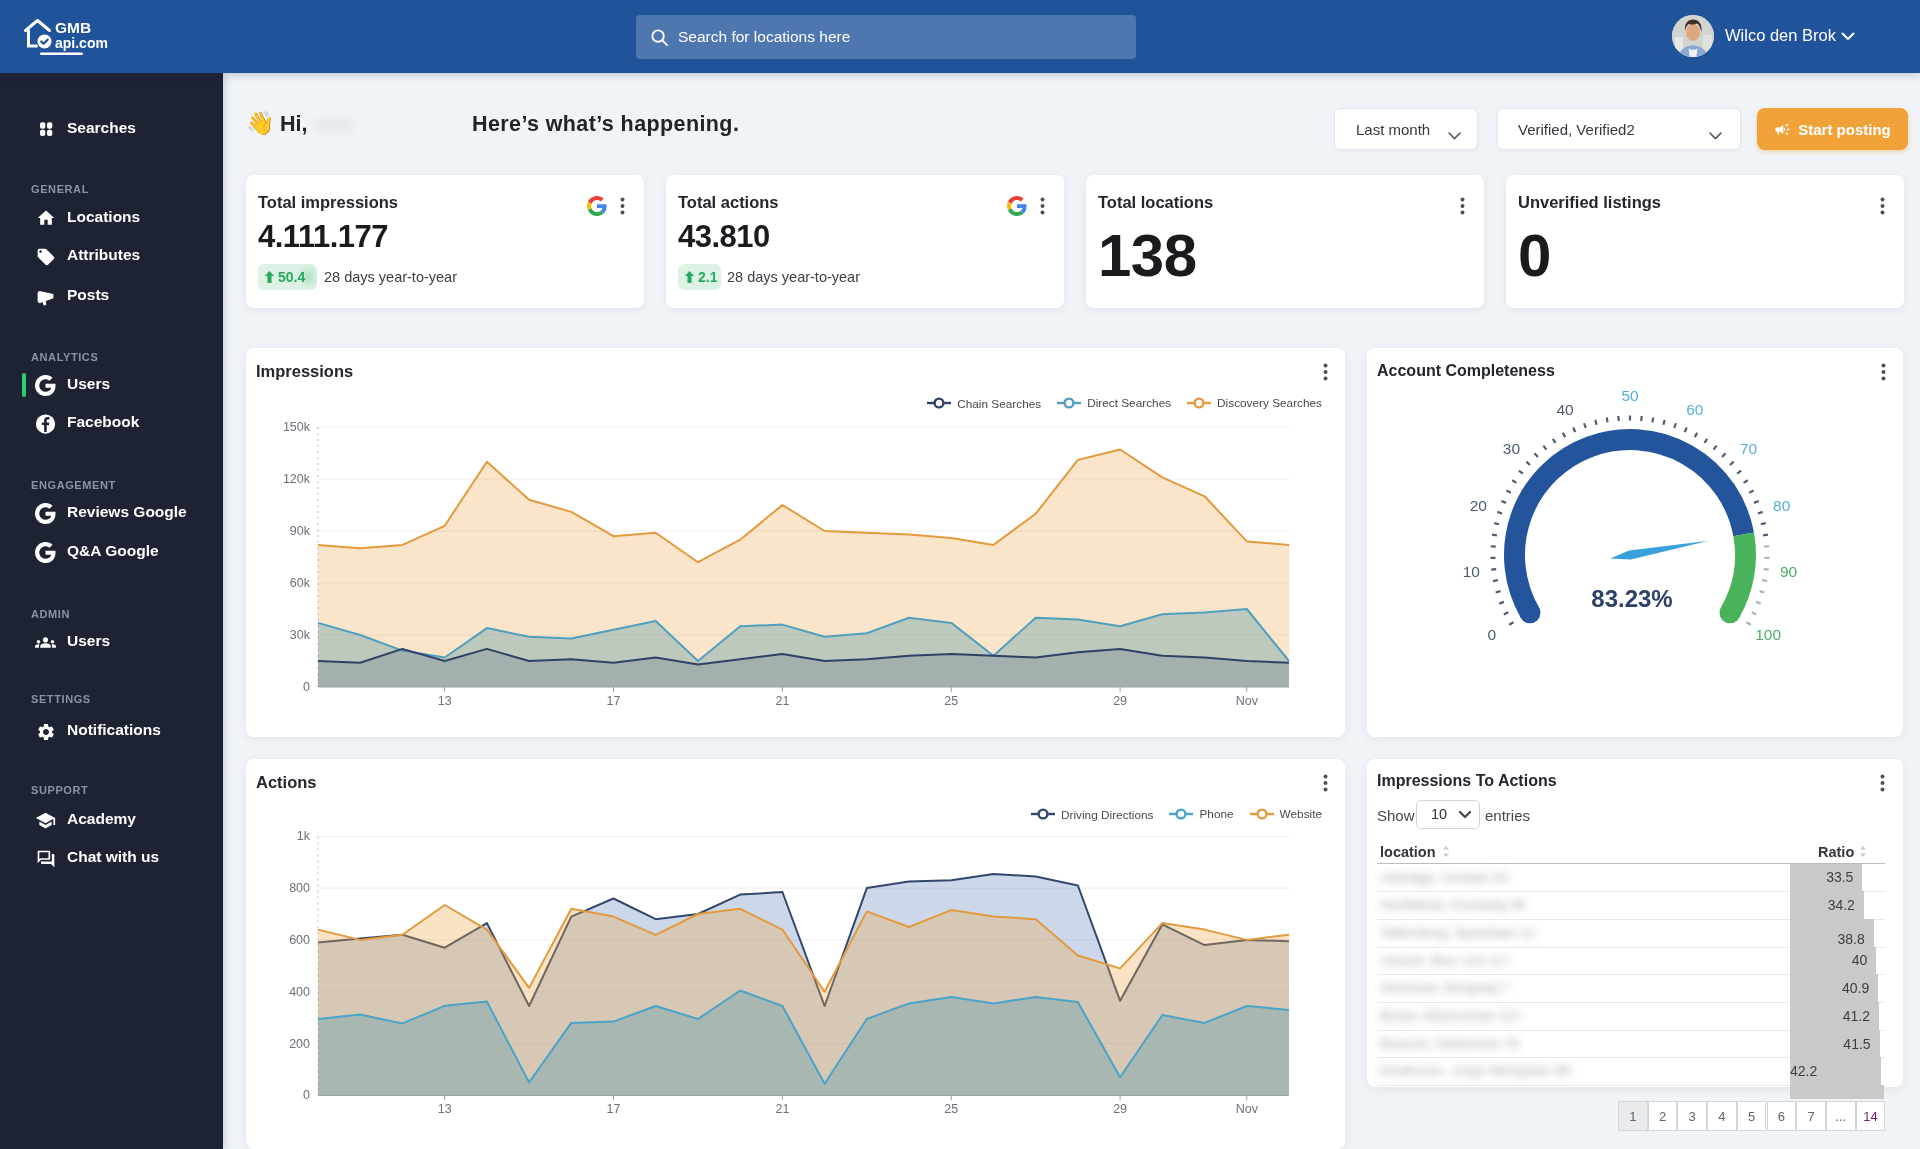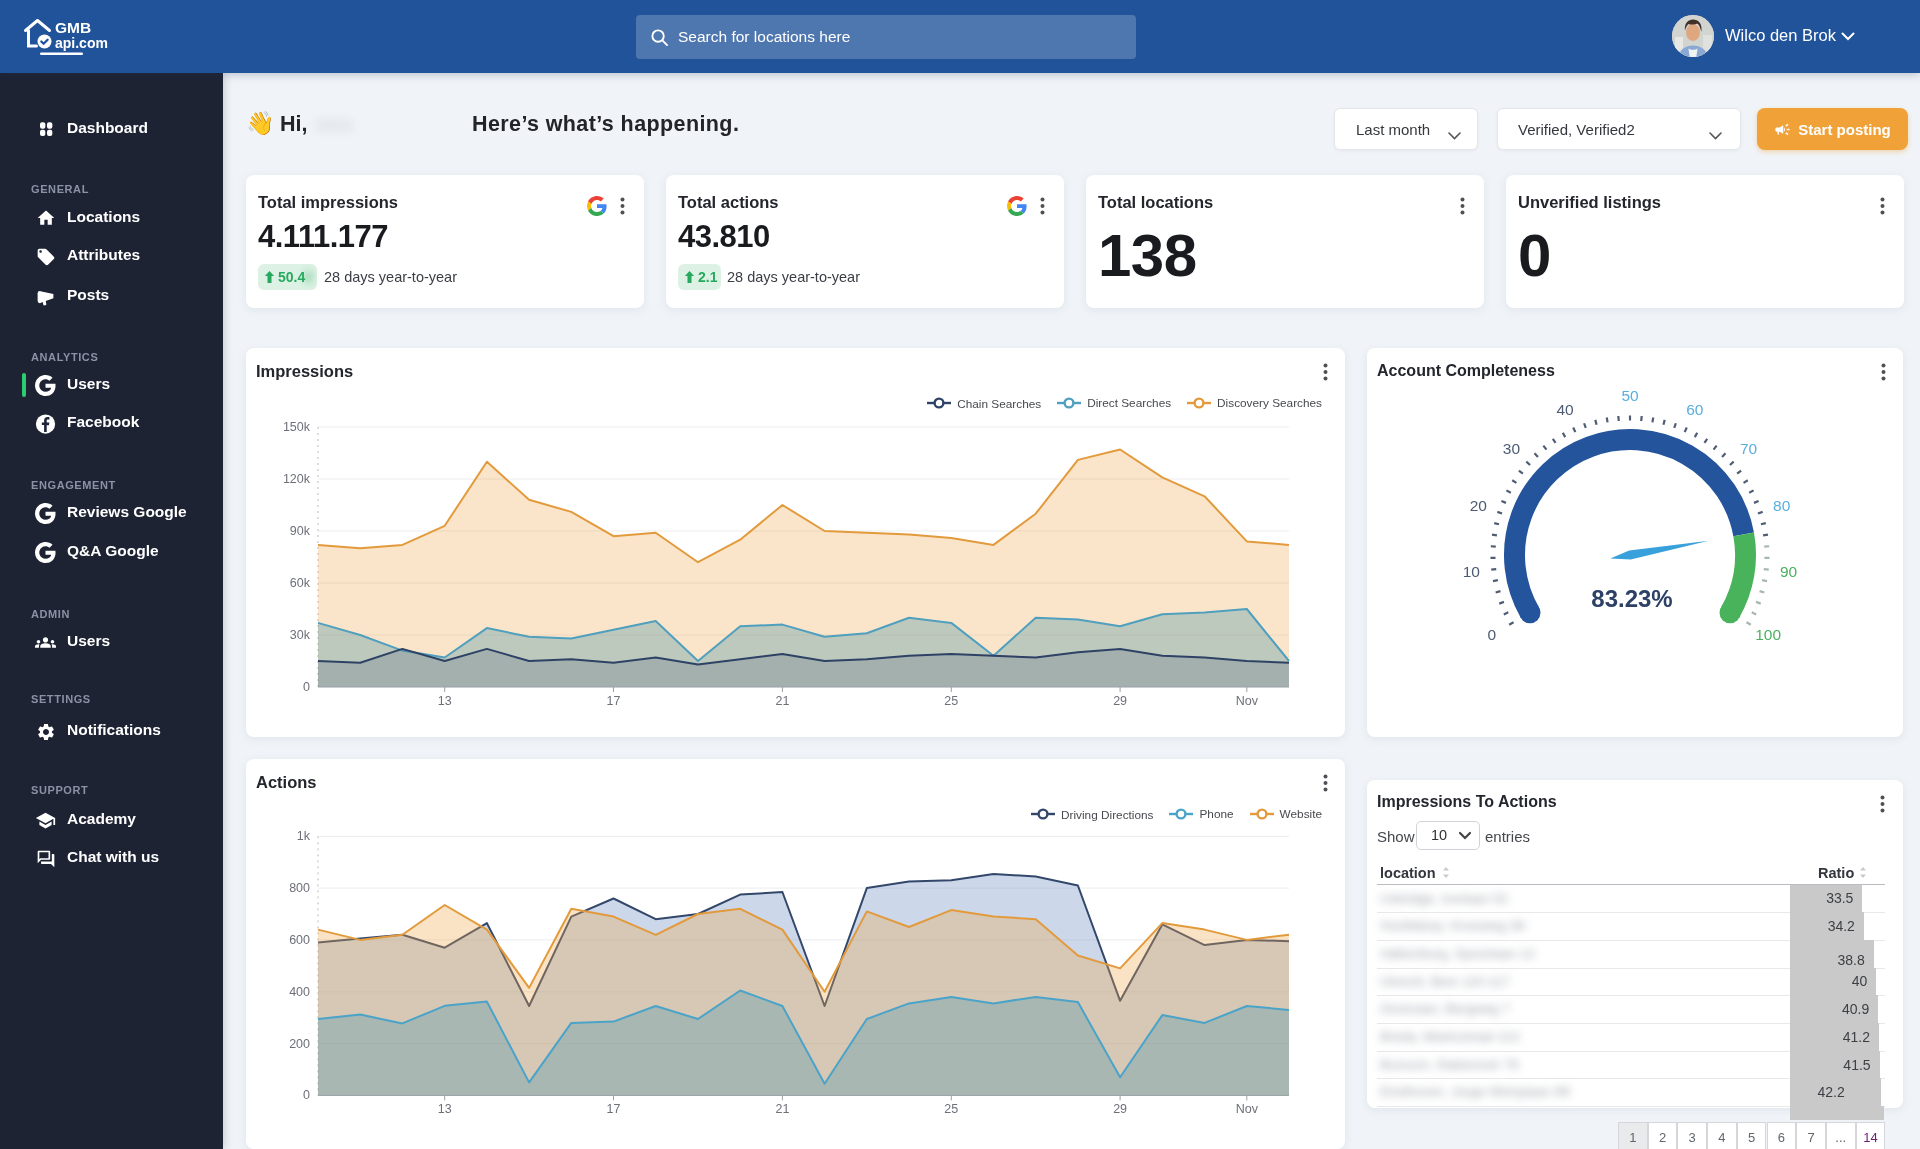--- a/index.html
+++ b/index.html
@@ -43,21 +43,21 @@
   </div>
 <div style="position:absolute;left:0;top:73px;width:223px;height:1076px;background:#1e2334;box-shadow:2px 0 8px rgba(30,40,70,0.18);z-index:4">
     <div style="position:absolute;left:35px;top:45.5px;width:21px;height:21px;display:flex;align-items:center;justify-content:center">
       <svg width="16" height="16" viewBox="0 0 24 24">
         <rect x="3" y="2" width="8" height="9.5" rx="3" fill="#fff"></rect>
         <rect x="13.5" y="2" width="8" height="9.5" rx="3" fill="#fff"></rect>
         <rect x="3" y="13" width="8" height="9.5" rx="3" fill="#fff"></rect>
         <rect x="13.5" y="13" width="8" height="9.5" rx="3" fill="#fff"></rect>
       </svg>
     </div>
-    <div style="position:absolute;left:67px;top:45.5px;font-size:15.5px;font-weight:600;color:#fff">Dashboard</div>
+    <div style="position:absolute;left:67px;top:45.5px;font-size:15.5px;font-weight:600;color:#fff">Searches</div>
     <div style="position:absolute;left:31px;top:110px;font-size:11px;font-weight:bold;letter-spacing:.6px;color:#8a93a5">GENERAL</div>
     <div style="position:absolute;left:35px;top:134.5px;width:21px;height:21px;display:flex;align-items:center;justify-content:center">
       <svg width="20" height="20" viewBox="0 0 24 24">
         <path fill="#fff" d="M10 20v-6h4v6h5v-8h3L12 3 2 12h3v8z"></path>
       </svg>
     </div>
     <div style="position:absolute;left:67px;top:134.5px;font-size:15.5px;font-weight:600;color:#fff">Locations</div>
     <div style="position:absolute;left:35px;top:173px;width:21px;height:21px;display:flex;align-items:center;justify-content:center">
       <svg width="20" height="20" viewBox="0 0 24 24">
         <path fill="#fff" d="M21.41 11.58l-9-9C12.05 2.22 11.55 2 11 2H4c-1.1 0-2 .9-2 2v7c0 .55.22 1.05.59 1.42l9 9c.36.36.86.58 1.41.58.55 0 1.05-.22 1.41-.59l7-7c.37-.36.59-.86.59-1.41 0-.55-.23-1.06-.59-1.42zM5.5 7C4.67 7 4 6.33 4 5.5S4.67 4 5.5 4 7 4.67 7 5.5 6.33 7 5.5 7z"></path>
@@ -407,21 +407,21 @@
       <line x1="536.4" y1="336.4" x2="536.4" y2="341.4" stroke="#9aa0a6" stroke-width="1"></line>
       <text x="536.4" y="354.4" text-anchor="middle" font-size="12.5" fill="#6e7079">21</text>
       <line x1="705.3" y1="336.4" x2="705.3" y2="341.4" stroke="#9aa0a6" stroke-width="1"></line>
       <text x="705.3" y="354.4" text-anchor="middle" font-size="12.5" fill="#6e7079">25</text>
       <line x1="874.1" y1="336.4" x2="874.1" y2="341.4" stroke="#9aa0a6" stroke-width="1"></line>
       <text x="874.1" y="354.4" text-anchor="middle" font-size="12.5" fill="#6e7079">29</text>
       <line x1="1000.8" y1="336.4" x2="1000.8" y2="341.4" stroke="#9aa0a6" stroke-width="1"></line>
       <text x="1000.8" y="354.4" text-anchor="middle" font-size="12.5" fill="#6e7079">Nov</text>
     </svg>
 </div>
-<div class="card" style="left:1367px;top:780px;width:536px;height:328px">
+<div class="card" style="left:1367px;top:759px;width:536px;height:328px">
 <div style="position:absolute;left:10px;top:13px;font-size:16px;font-weight:bold;color:#23262d">Impressions To Actions</div>
     <div style="position:absolute;right:18px;top:15px"><svg width="5" height="18" viewBox="0 0 5 18">
         <circle cx="2.5" cy="2.5" r="2" fill="#4d5156"></circle>
         <circle cx="2.5" cy="9" r="2" fill="#4d5156"></circle>
         <circle cx="2.5" cy="15.5" r="2" fill="#4d5156"></circle>
       </svg></div>
     <div style="position:absolute;left:10px;top:48px;font-size:15px;color:#45484e">Show</div>
     <div style="position:absolute;left:49px;top:41px;width:64px;height:29px;border:1px solid #cfd3d7;border-radius:5px;background:#fff">
       <span style="position:absolute;left:14px;top:5px;font-size:14.5px;color:#333">10</span>
       <svg style="position:absolute;right:8px;top:9px" width="12" height="9" viewBox="0 0 12 9">
@@ -467,21 +467,21 @@
     <div style="position:absolute;left:423px;top:243.0px;width:89.0px;height:27.7px;background:#c9c9c9;display:flex;align-items:center;justify-content:flex-end;padding-right:9px;box-sizing:border-box">
       <span style="font-size:14px;color:#3c3f44">41.2</span>
     </div>
     <div style="position:absolute;left:10px;top:270.7px;width:508px;height:1px;background:#e8e8e8"></div>
     <div style="position:absolute;left:13px;top:276.7px;font-size:13.5px;color:#9aa0a8;filter:blur(4px);white-space:nowrap">Bussum, Stationsstr 76</div>
     <div style="position:absolute;left:423px;top:270.7px;width:89.6px;height:27.7px;background:#c9c9c9;display:flex;align-items:center;justify-content:flex-end;padding-right:9px;box-sizing:border-box">
       <span style="font-size:14px;color:#3c3f44">41.5</span>
     </div>
     <div style="position:absolute;left:10px;top:298.4px;width:508px;height:1px;background:#e8e8e8"></div>
     <div style="position:absolute;left:13px;top:304.4px;font-size:13.5px;color:#9aa0a8;filter:blur(4px);white-space:nowrap">Eindhoven, Jorge Wichylaan 99</div>
-    <div style="position:absolute;left:423px;top:298.4px;width:91.2px;height:27.7px;background:#c9c9c9;display:flex;align-items:center;justify-content:center;padding-right:9px;box-sizing:border-box">
+    <div style="position:absolute;left:423px;top:298.4px;width:91.2px;height:27.7px;background:#c9c9c9;display:flex;align-items:center;justify-content:flex-start;padding-right:9px;box-sizing:border-box">
       <span style="font-size:14px;color:#3c3f44">42.2</span>
     </div>
     <div style="position:absolute;left:10px;top:326.1px;width:508px;height:1px;background:#e8e8e8"></div>
     <div style="position:absolute;left:423px;top:326.1px;width:94px;height:14px;background:#c9c9c9"></div>
     <div style="position:absolute;left:252.0px;top:342px;width:29.7px;height:30px;border:1px solid #d4d6d9;background:#e9eaeb;box-sizing:border-box;display:flex;align-items:center;justify-content:center;font-size:13px;color:#60666b;margin-left:-1px">1</div>
     <div style="position:absolute;left:281.7px;top:342px;width:29.7px;height:30px;border:1px solid #d4d6d9;background:#fff;box-sizing:border-box;display:flex;align-items:center;justify-content:center;font-size:13px;color:#60666b;margin-left:-1px">2</div>
     <div style="position:absolute;left:311.4px;top:342px;width:29.7px;height:30px;border:1px solid #d4d6d9;background:#fff;box-sizing:border-box;display:flex;align-items:center;justify-content:center;font-size:13px;color:#60666b;margin-left:-1px">3</div>
     <div style="position:absolute;left:341.1px;top:342px;width:29.7px;height:30px;border:1px solid #d4d6d9;background:#fff;box-sizing:border-box;display:flex;align-items:center;justify-content:center;font-size:13px;color:#60666b;margin-left:-1px">4</div>
     <div style="position:absolute;left:370.8px;top:342px;width:29.7px;height:30px;border:1px solid #d4d6d9;background:#fff;box-sizing:border-box;display:flex;align-items:center;justify-content:center;font-size:13px;color:#60666b;margin-left:-1px">5</div>
     <div style="position:absolute;left:400.5px;top:342px;width:29.7px;height:30px;border:1px solid #d4d6d9;background:#fff;box-sizing:border-box;display:flex;align-items:center;justify-content:center;font-size:13px;color:#60666b;margin-left:-1px">6</div>

